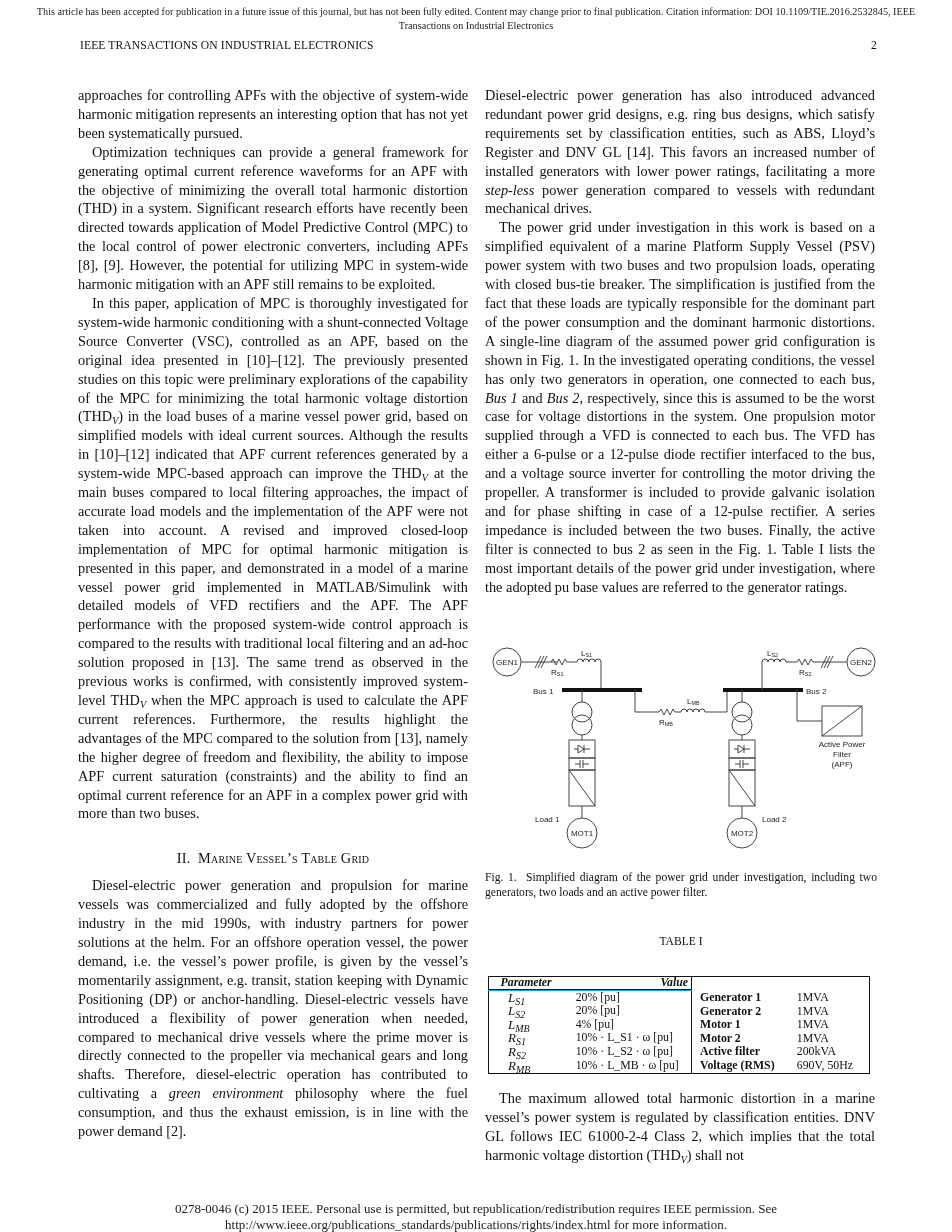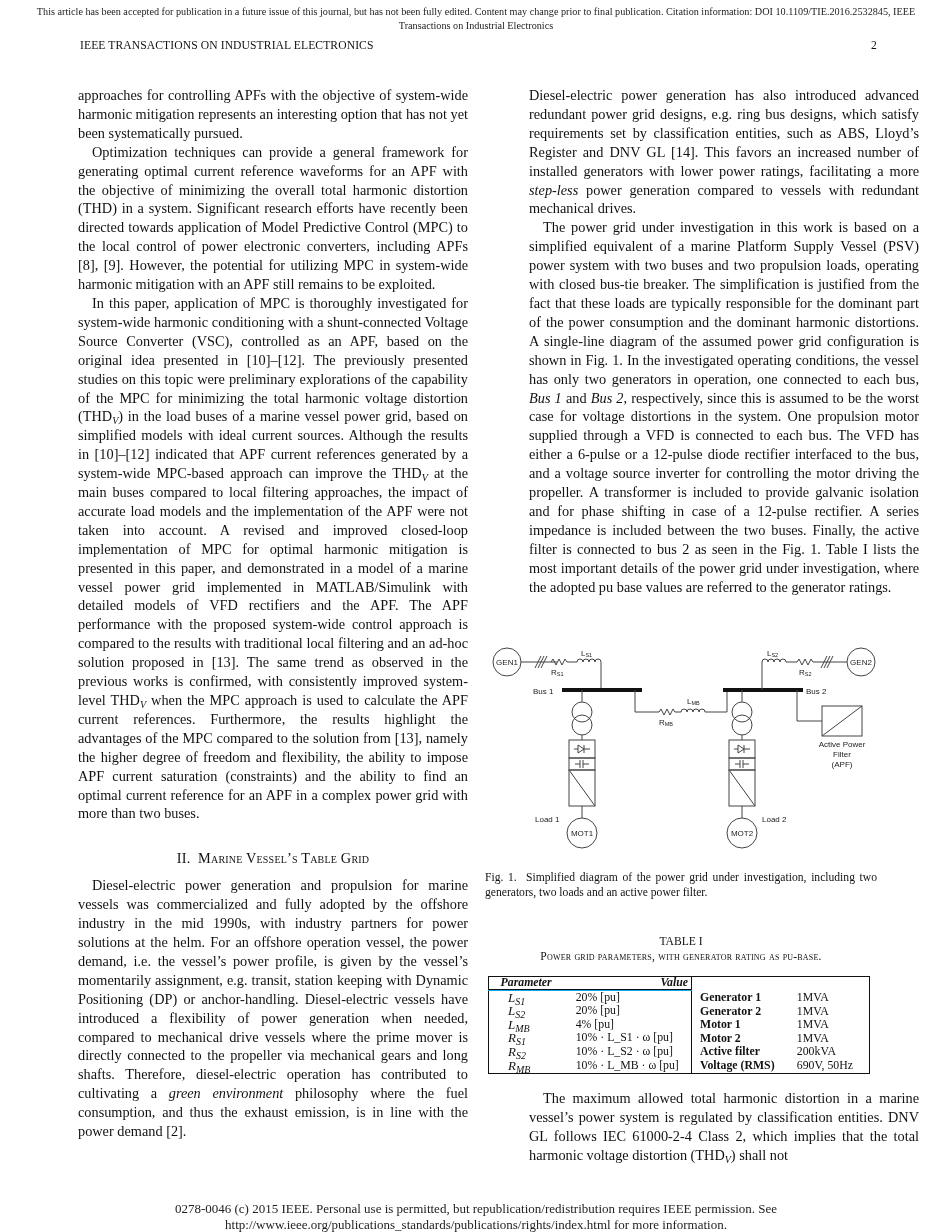--- a/index.html
+++ b/index.html
@@ -14,21 +14,21 @@
   .running-head {
     position: absolute; top: 39px; left: 80px; width: 797px;
     font-size: 11.6px; letter-spacing: 0.1px;
   }
   .running-head .pg { position: absolute; right: 0; top: 0; }
   .col {
     position: absolute; width: 390px; font-size: 14.3px; line-height: 18.9px;
     text-align: justify; hyphens: none;
   }
   .col-left { left: 78px; top: 86px; }
-  .col-right { left: 485px; top: 86px; margin-left: 44px; }
+  .col-right { left: 485px; top: 86px; }
   .col p { margin: 0; text-indent: 0; }
   .col p.ind { text-indent: 14px; }
   .col p.noind { text-indent: 0; }
   .sec-head {
     text-align: center; font-size: 14.3px; margin: 26px 0 8px 0; letter-spacing: 0.2px;
   }
   .sec-head .sc { font-variant: small-caps; }
   sub { font-size: 10px; vertical-align: -3px; line-height: 0; font-style: italic; }
   .fig {
     position: absolute; left: 487px; top: 640px; width: 395px; height: 220px;
@@ -175,21 +175,20 @@
   </svg>
 </div>
 
 <div class="caption">
   <span>Fig. 1.</span>&nbsp;
   <span>Simplified diagram of the power grid under investigation, including two generators, two loads and an active power filter.</span>
 </div>
 
 <div class="tbl-title">
   <div>TABLE I</div>
-  <div class="sub">Power grid parameters, with generator rating as pu-base.</div>
 </div>
 
 <div class="tbl-wrap">
   <div class="outer"></div>
   <div class="head-border"></div>
   <div class="vsep"></div>
   <table class="ptable">
     <thead>
       <tr>
         <th>Parameter</th>

